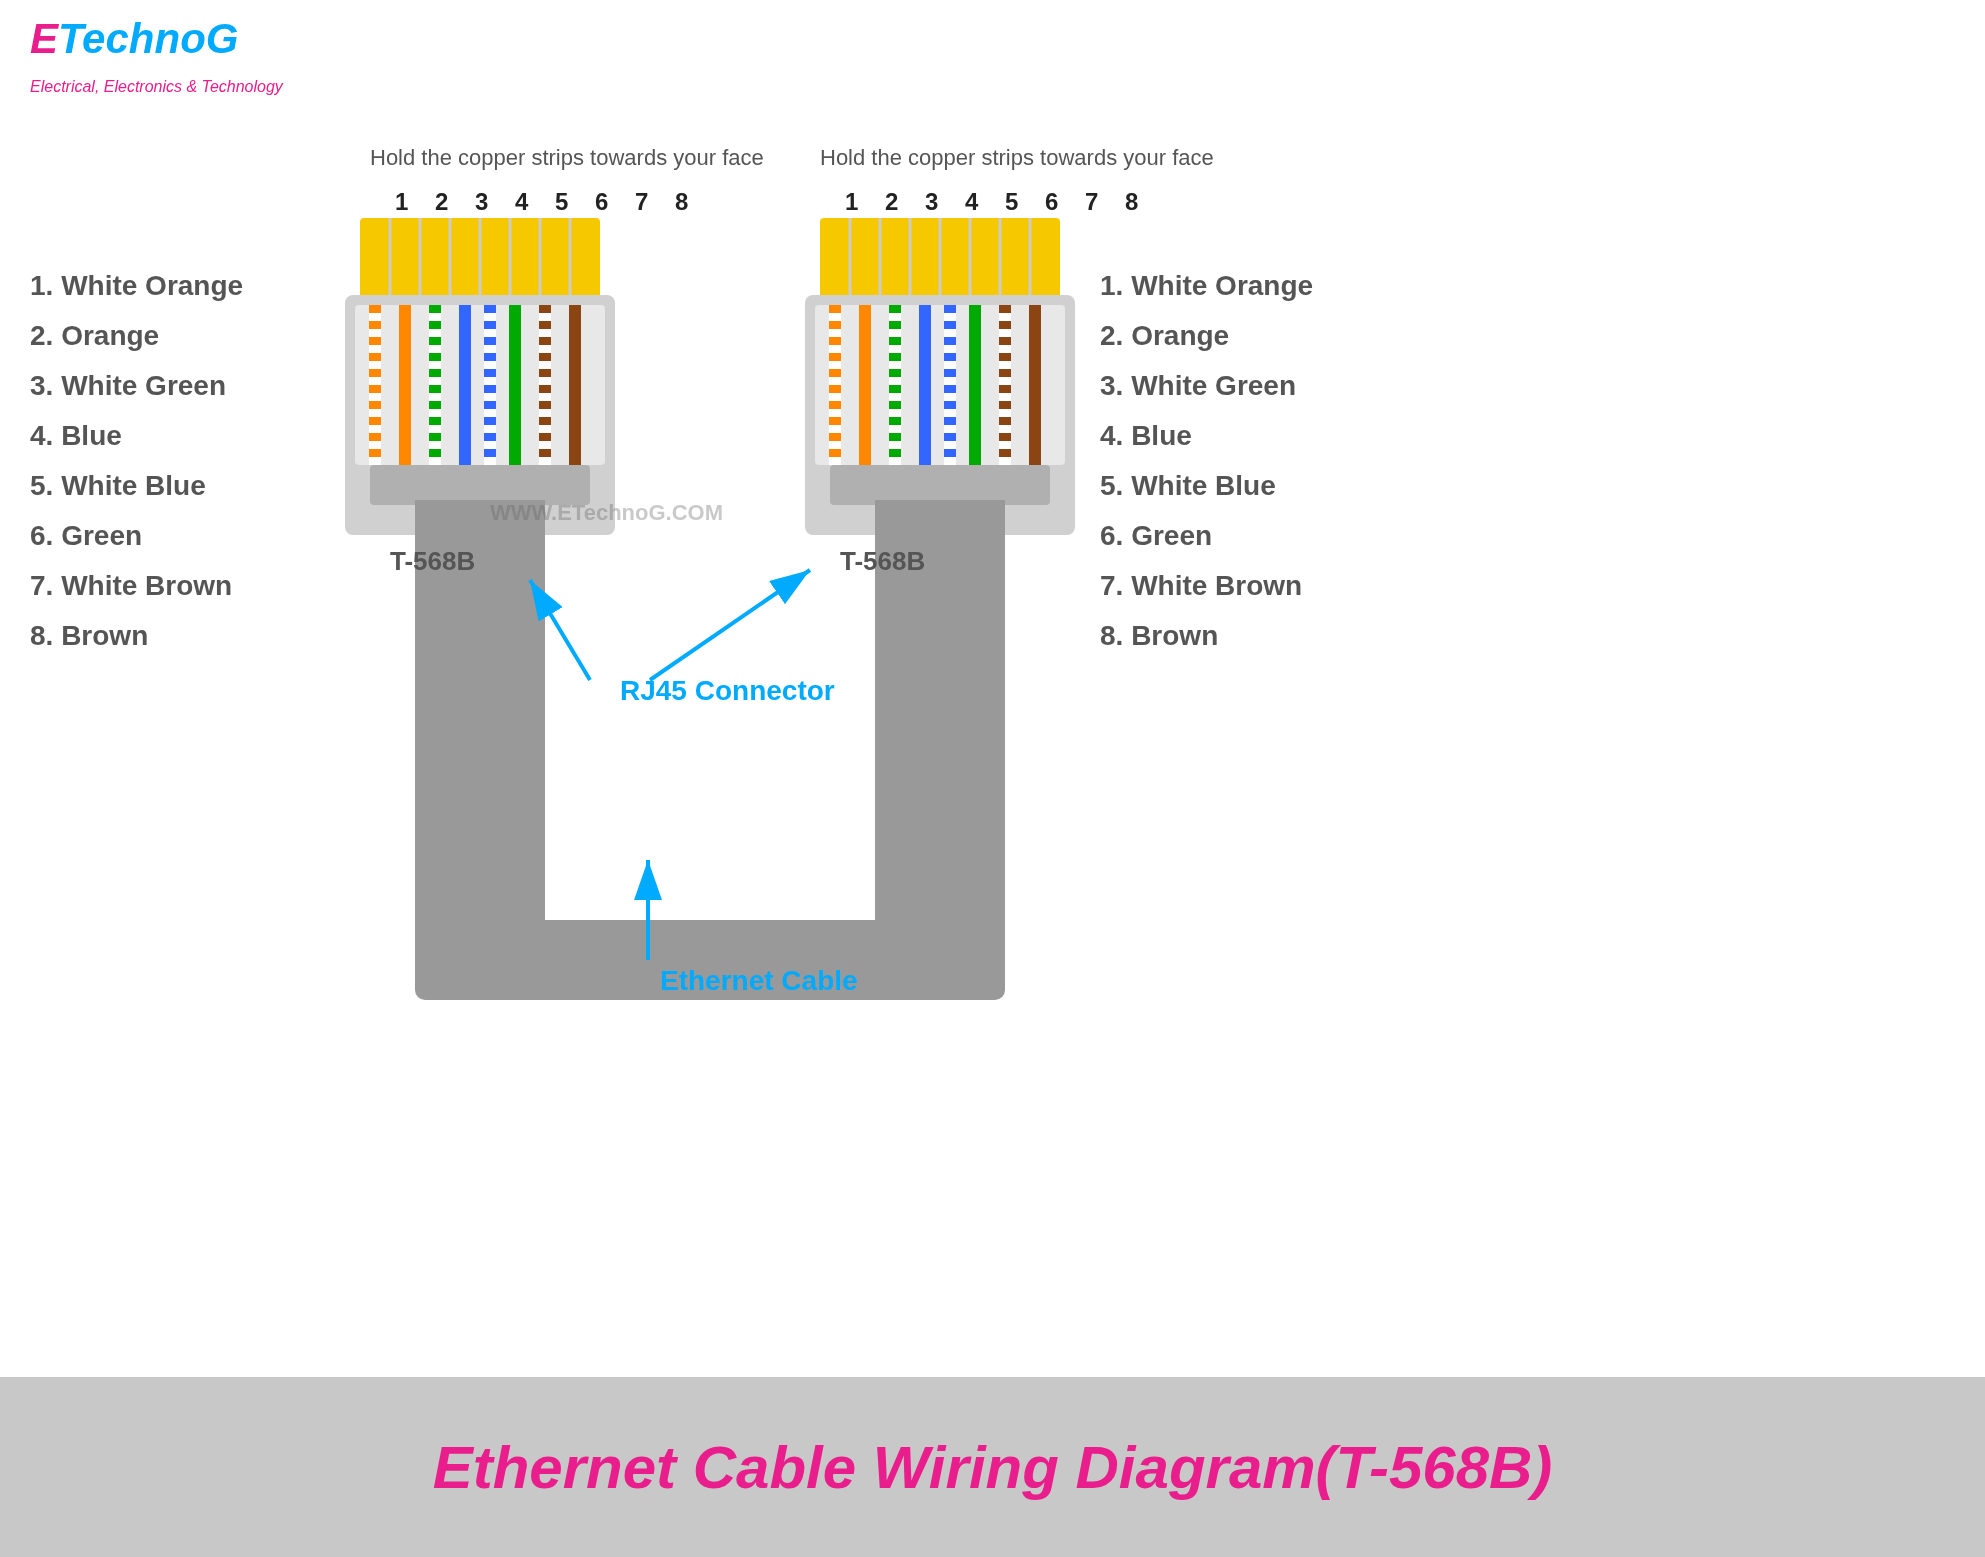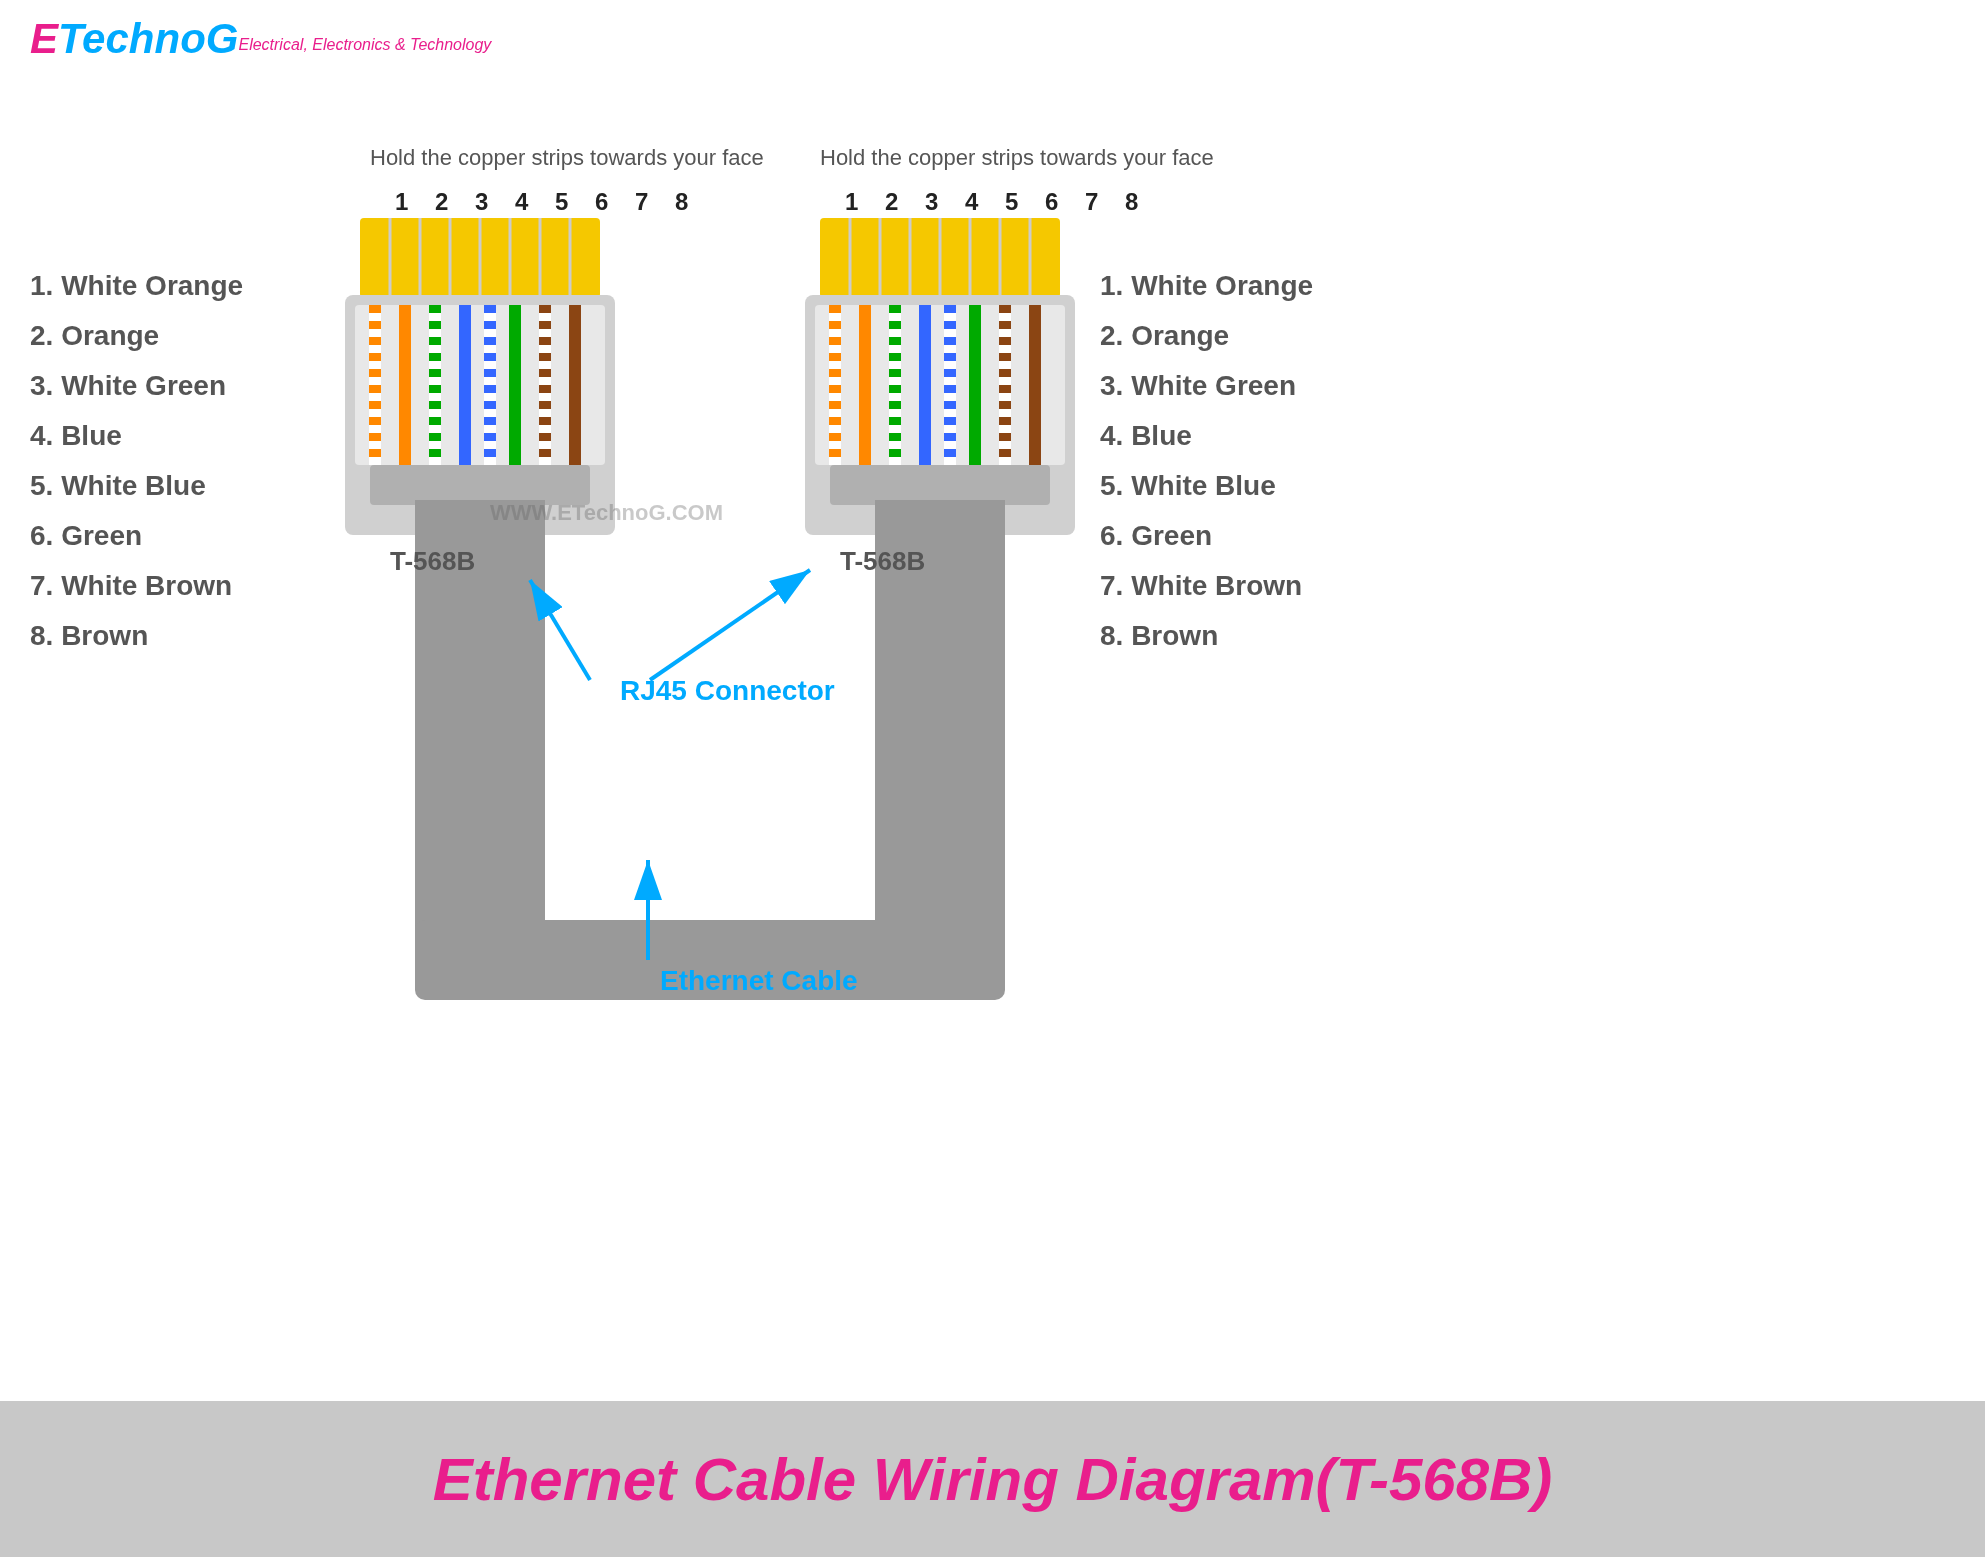--- a/index.html
+++ b/index.html
@@ -13,20 +13,21 @@
     }
 
     
     .header {
       padding: 18px 30px 10px 30px;
       display: flex;
       align-items: flex-start;
     }
     .logo-container {
       display: flex;
+      flex-direction: column;
     }
     .logo-text {
       font-size: 42px;
       font-weight: bold;
       line-height: 1;
     }
     .logo-e { color: #e91e8c; font-style: italic; }
     .logo-technog { color: #00aaff; font-style: italic; }
     .logo-subtitle {
       color: #e91e8c;
@@ -34,21 +35,21 @@
       font-style: italic;
       margin-top: 18px;
     }
 
     
     .footer-banner {
       position: absolute;
       bottom: 0;
       left: 0;
       width: 1985px;
-      height: 156px;
+      height: 180px;
       background: #c8c8c8;
       display: flex;
       align-items: center;
       justify-content: center;
     }
     .footer-title {
       font-size: 60px;
       font-style: italic;
       font-weight: bold;
       color: #e91e8c;

